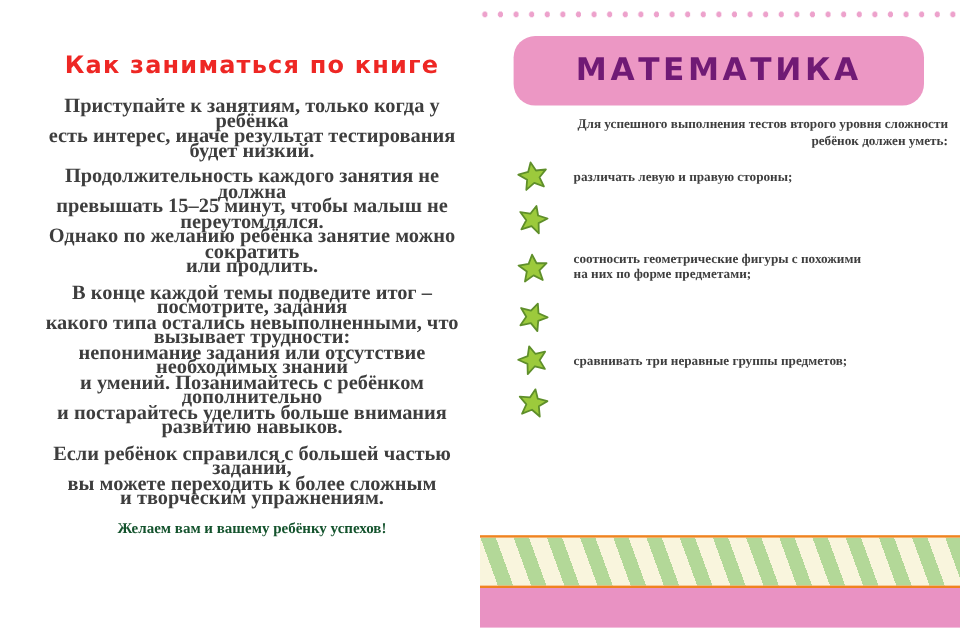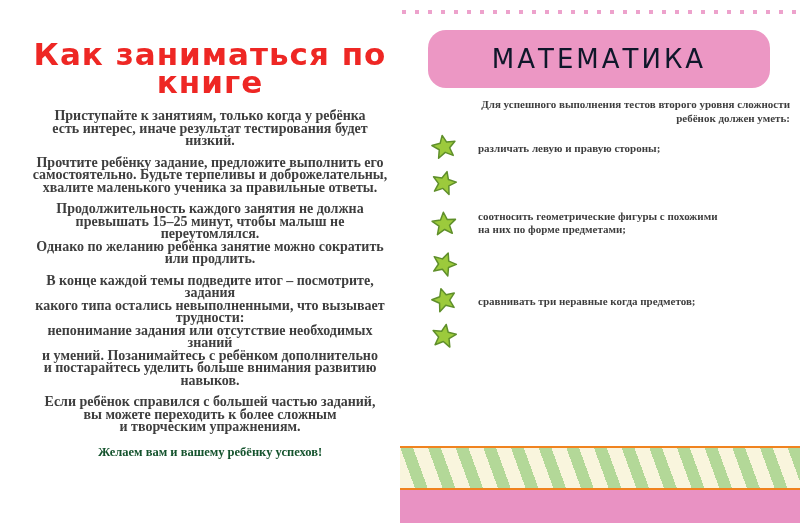--- a/index.html
+++ b/index.html
@@ -15,29 +15,29 @@
 
   
   .left-page {
     position: absolute;
     left: 28px; top: 40px; width: 364px;
     text-align: center;
   }
   .left-title {
     font-family: "DejaVu Sans", sans-serif;
     font-weight: 700;
-    font-size: 31px;
+    font-size: 20px;
     line-height: 28px;
     color: #ee2724;
     letter-spacing: 1px;
     margin: 0 0 14px 0;
   }
   .para {
     white-space: pre-line;
-    font-size: 14px;
+    font-size: 17px;
     font-weight: 700;
     line-height: 12.5px;
     margin: 0 0 9px 0;
     color: #3e3e3e;
   }
   .closing {
     font-size: 12.5px;
     font-weight: 700;
     margin: 11px 0 0 0;
     color: #14532d;
@@ -53,24 +53,24 @@
   }
   .header-pill {
     position: absolute;
     left: 428px; top: 30px; width: 342px; height: 58px;
     background: #ec97c4;
     border-radius: 18px;
     display: flex; align-items: center; justify-content: center;
   }
   .header-pill span {
     font-family: "DejaVu Sans", sans-serif;
-    font-weight: 400;
+    font-weight: 700;
     font-size: 26px;
     letter-spacing: 3px;
-    color: #0f172a;
+    color: #701a75;
   }
   .intro {
     position: absolute;
     left: 446px; top: 98px; width: 344px;
     white-space: pre-line;
     font-size: 11px; font-weight: 700; line-height: 13.5px;
     margin: 0;
     text-align: right;
   }
   .skill-list {
@@ -112,23 +112,20 @@
 </style>
 </head>
 <body>
 
 <div class="canvas">
 
   <section class="left-page">
     <h1 class="left-title">Как заниматься по книге</h1>
     <p class="para">Приступайте к занятиям, только когда у ребёнка
 есть интерес, иначе результат тестирования будет низкий.</p>
-    <p class="para">Прочтите ребёнку задание, предложите выполнить его
-самостоятельно. Будьте терпеливы и доброжелательны,
-хвалите маленького ученика за правильные ответы.</p>
     <p class="para">Продолжительность каждого занятия не должна
 превышать 15–25 минут, чтобы малыш не переутомлялся.
 Однако по желанию ребёнка занятие можно сократить
 или продлить.</p>
     <p class="para">В конце каждой темы подведите итог – посмотрите, задания
 какого типа остались невыполненными, что вызывает трудности:
 непонимание задания или отсутствие необходимых знаний
 и умений. Позанимайтесь с ребёнком дополнительно
 и постарайтесь уделить больше внимания развитию навыков.</p>
     <p class="para">Если ребёнок справился с большей частью заданий,
@@ -178,21 +175,21 @@
               <path d="M15.2,2.4 L18.7,10.3 L27.6,10.9 L20.8,16.8 L23.2,25.6 L15.3,20.9 L7.2,25.9 L9.5,17 L2.5,11.2 L11.6,10.4 Z" fill="#9cca3c" stroke="#5f8f2a" stroke-width="1.6" stroke-linejoin="round" transform="rotate(20 15 15)"></path>
             </svg>
         </span>
       </li>
       <li>
         <span class="star">
           <svg viewBox="0 0 30 30" width="28" height="28">
               <path d="M15.2,2.4 L18.7,10.3 L27.6,10.9 L20.8,16.8 L23.2,25.6 L15.3,20.9 L7.2,25.9 L9.5,17 L2.5,11.2 L11.6,10.4 Z" fill="#9cca3c" stroke="#5f8f2a" stroke-width="1.6" stroke-linejoin="round" transform="rotate(-16 15 15)"></path>
             </svg>
         </span>
-        <span class="item-text">сравнивать три неравные когда предметов;</span>
+        <span class="item-text">сравнивать три неравные группы предметов;</span>
       </li>
       <li>
         <span class="star">
           <svg viewBox="0 0 30 30" width="28" height="28">
               <path d="M15.2,2.4 L18.7,10.3 L27.6,10.9 L20.8,16.8 L23.2,25.6 L15.3,20.9 L7.2,25.9 L9.5,17 L2.5,11.2 L11.6,10.4 Z" fill="#9cca3c" stroke="#5f8f2a" stroke-width="1.6" stroke-linejoin="round" transform="rotate(10 15 15)"></path>
             </svg>
         </span>
       </li>
     </ul>
 

